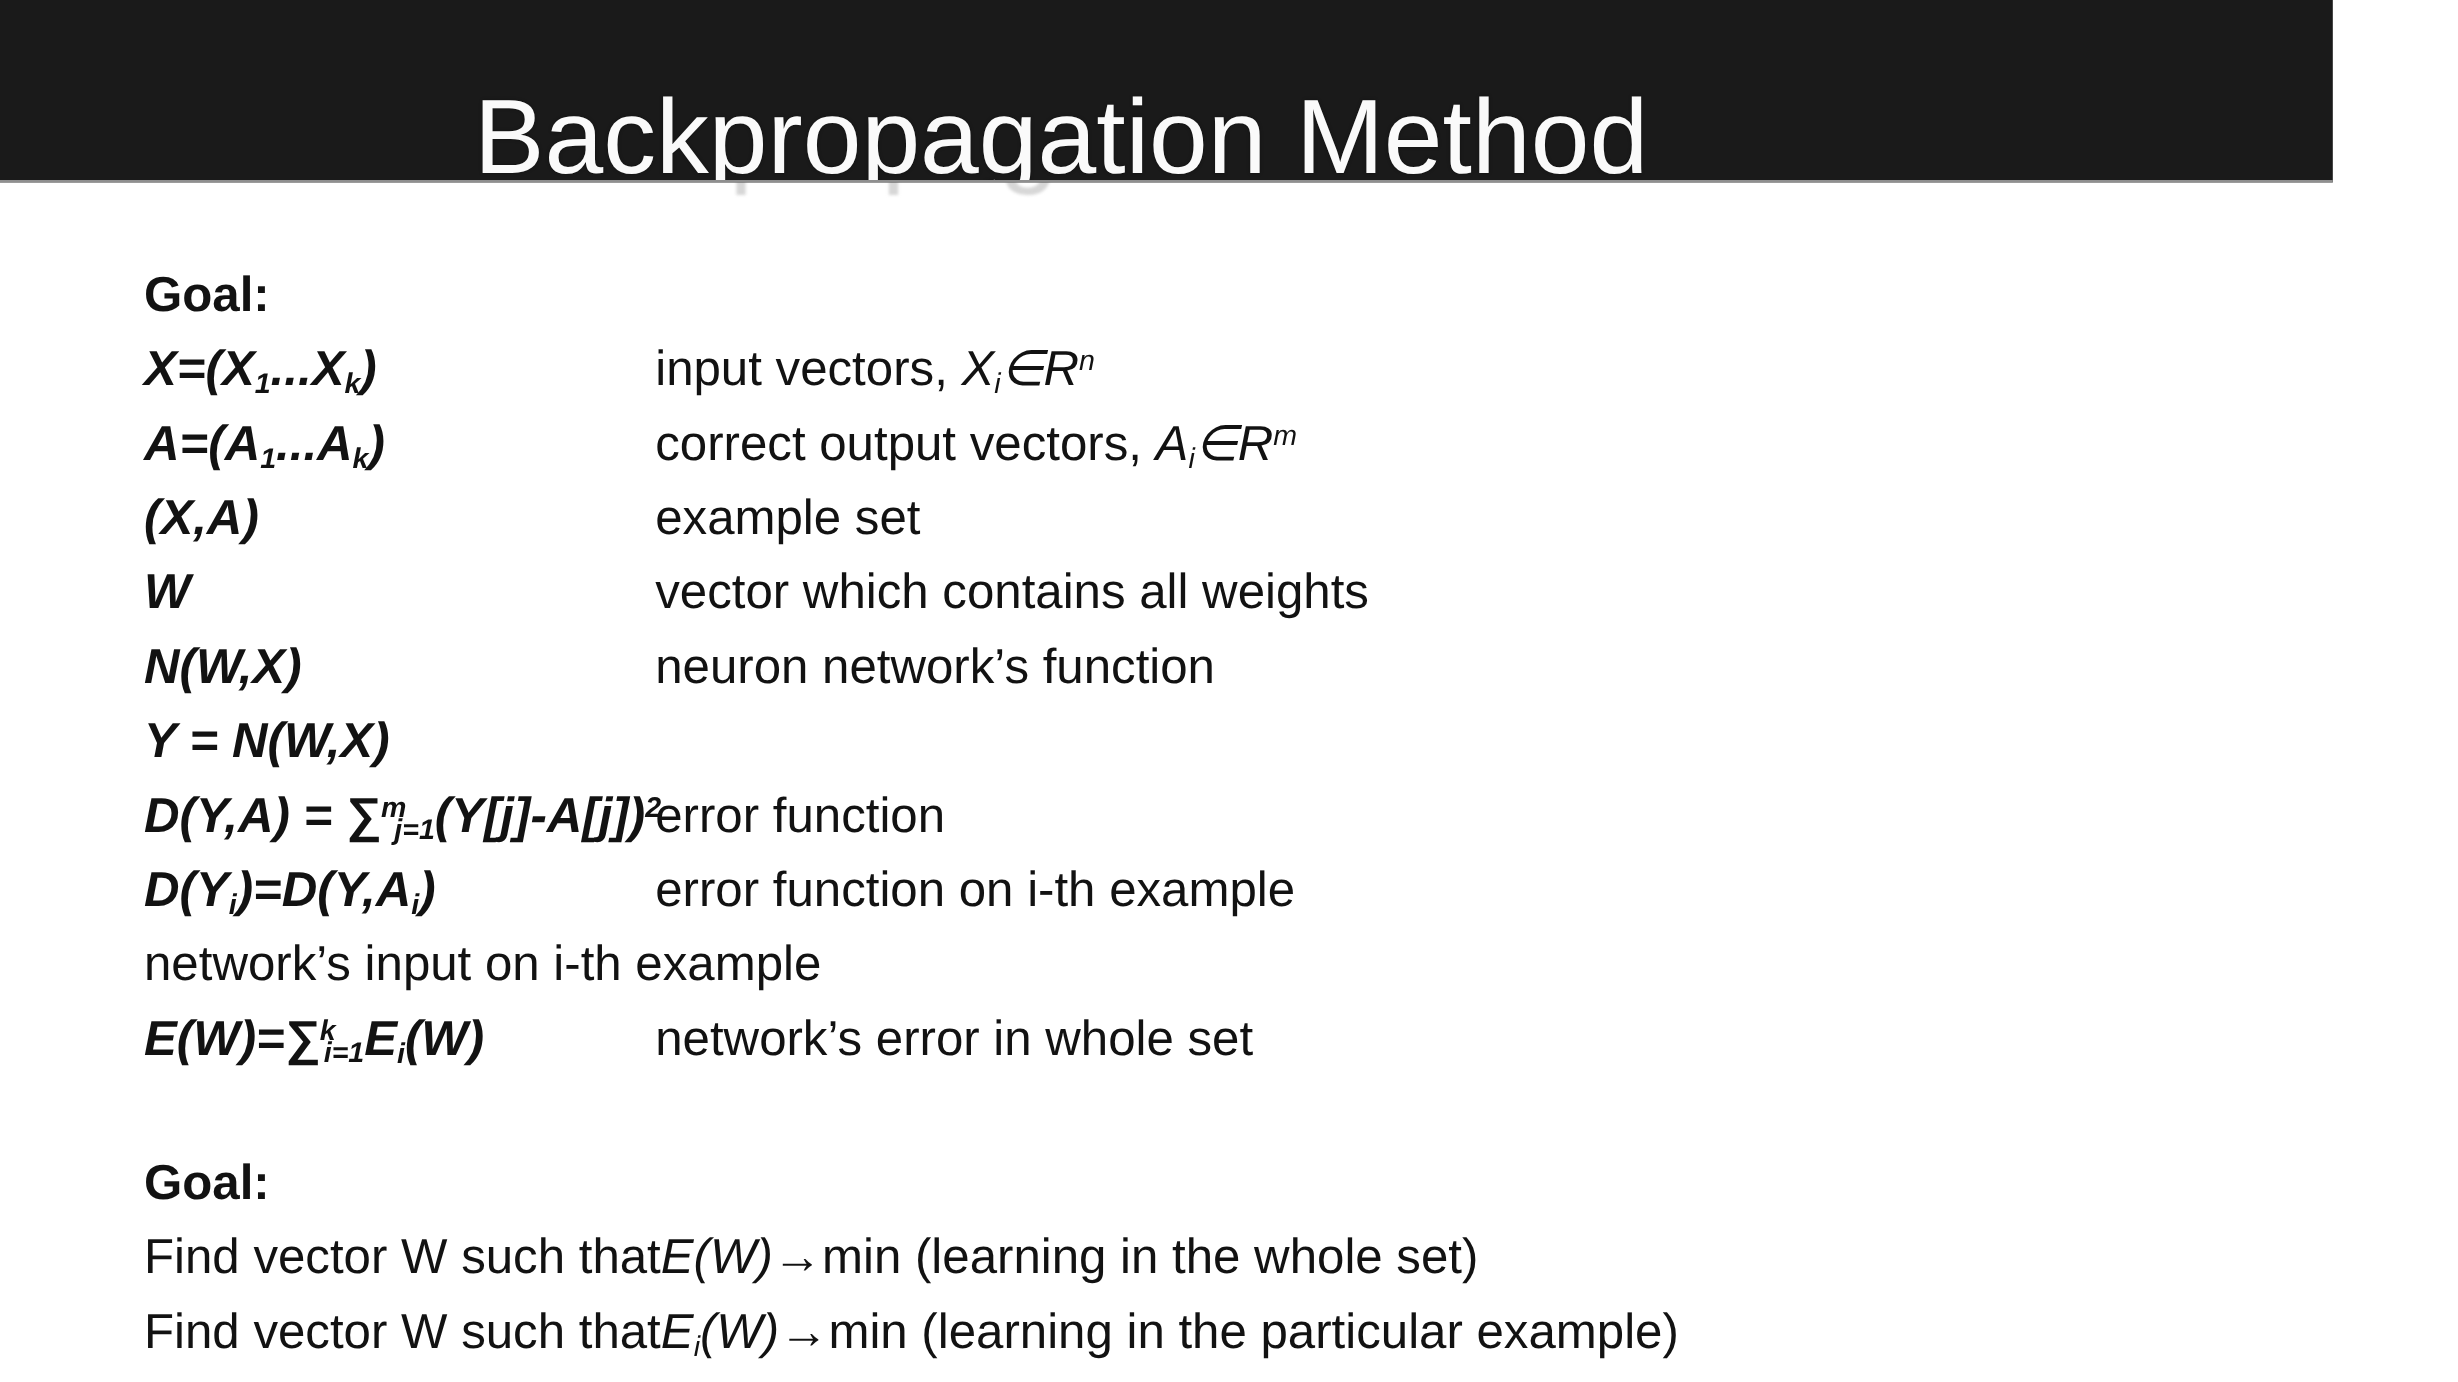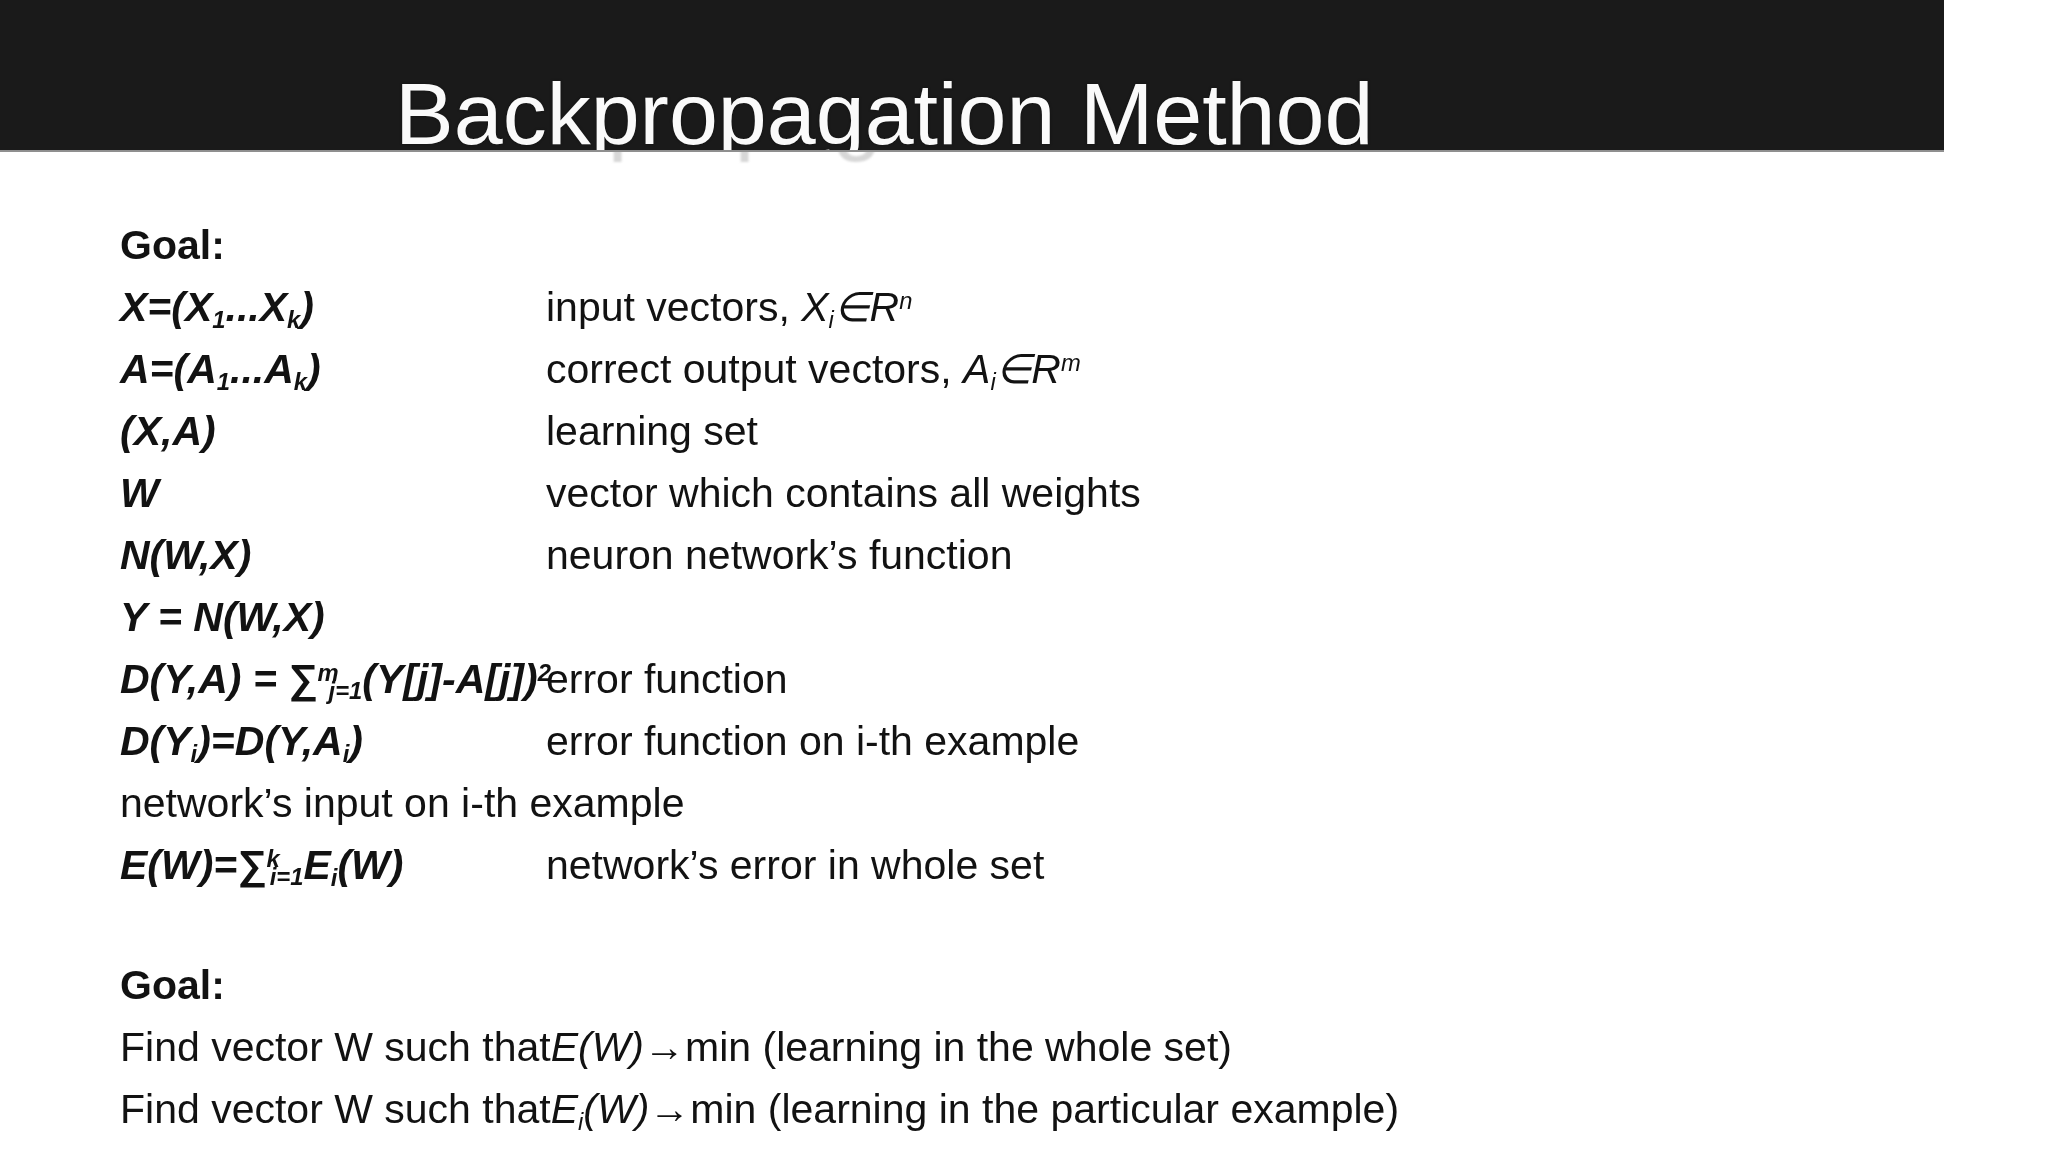--- a/index.html
+++ b/index.html
@@ -103,21 +103,21 @@
     <div class="row">
       <span class="formula">X=(X<sub>1</sub>...X<sub>k</sub>)</span>
       <span class="desc">input vectors, <i>X<sub>i</sub>∈R<sup>n</sup></i></span>
     </div>
     <div class="row">
       <span class="formula">A=(A<sub>1</sub>...A<sub>k</sub>)</span>
       <span class="desc">correct output vectors, <i>A<sub>i</sub>∈R<sup>m</sup></i></span>
     </div>
     <div class="row">
       <span class="formula">(X,A)</span>
-      <span class="desc">learning set</span>
+      <span class="desc">example set</span>
     </div>
     <div class="row">
       <span class="formula">W</span>
       <span class="desc">vector which contains all weights</span>
     </div>
     <div class="row">
       <span class="formula">N(W,X)</span>
       <span class="desc">neuron network’s function</span>
     </div>
     <div class="row">

